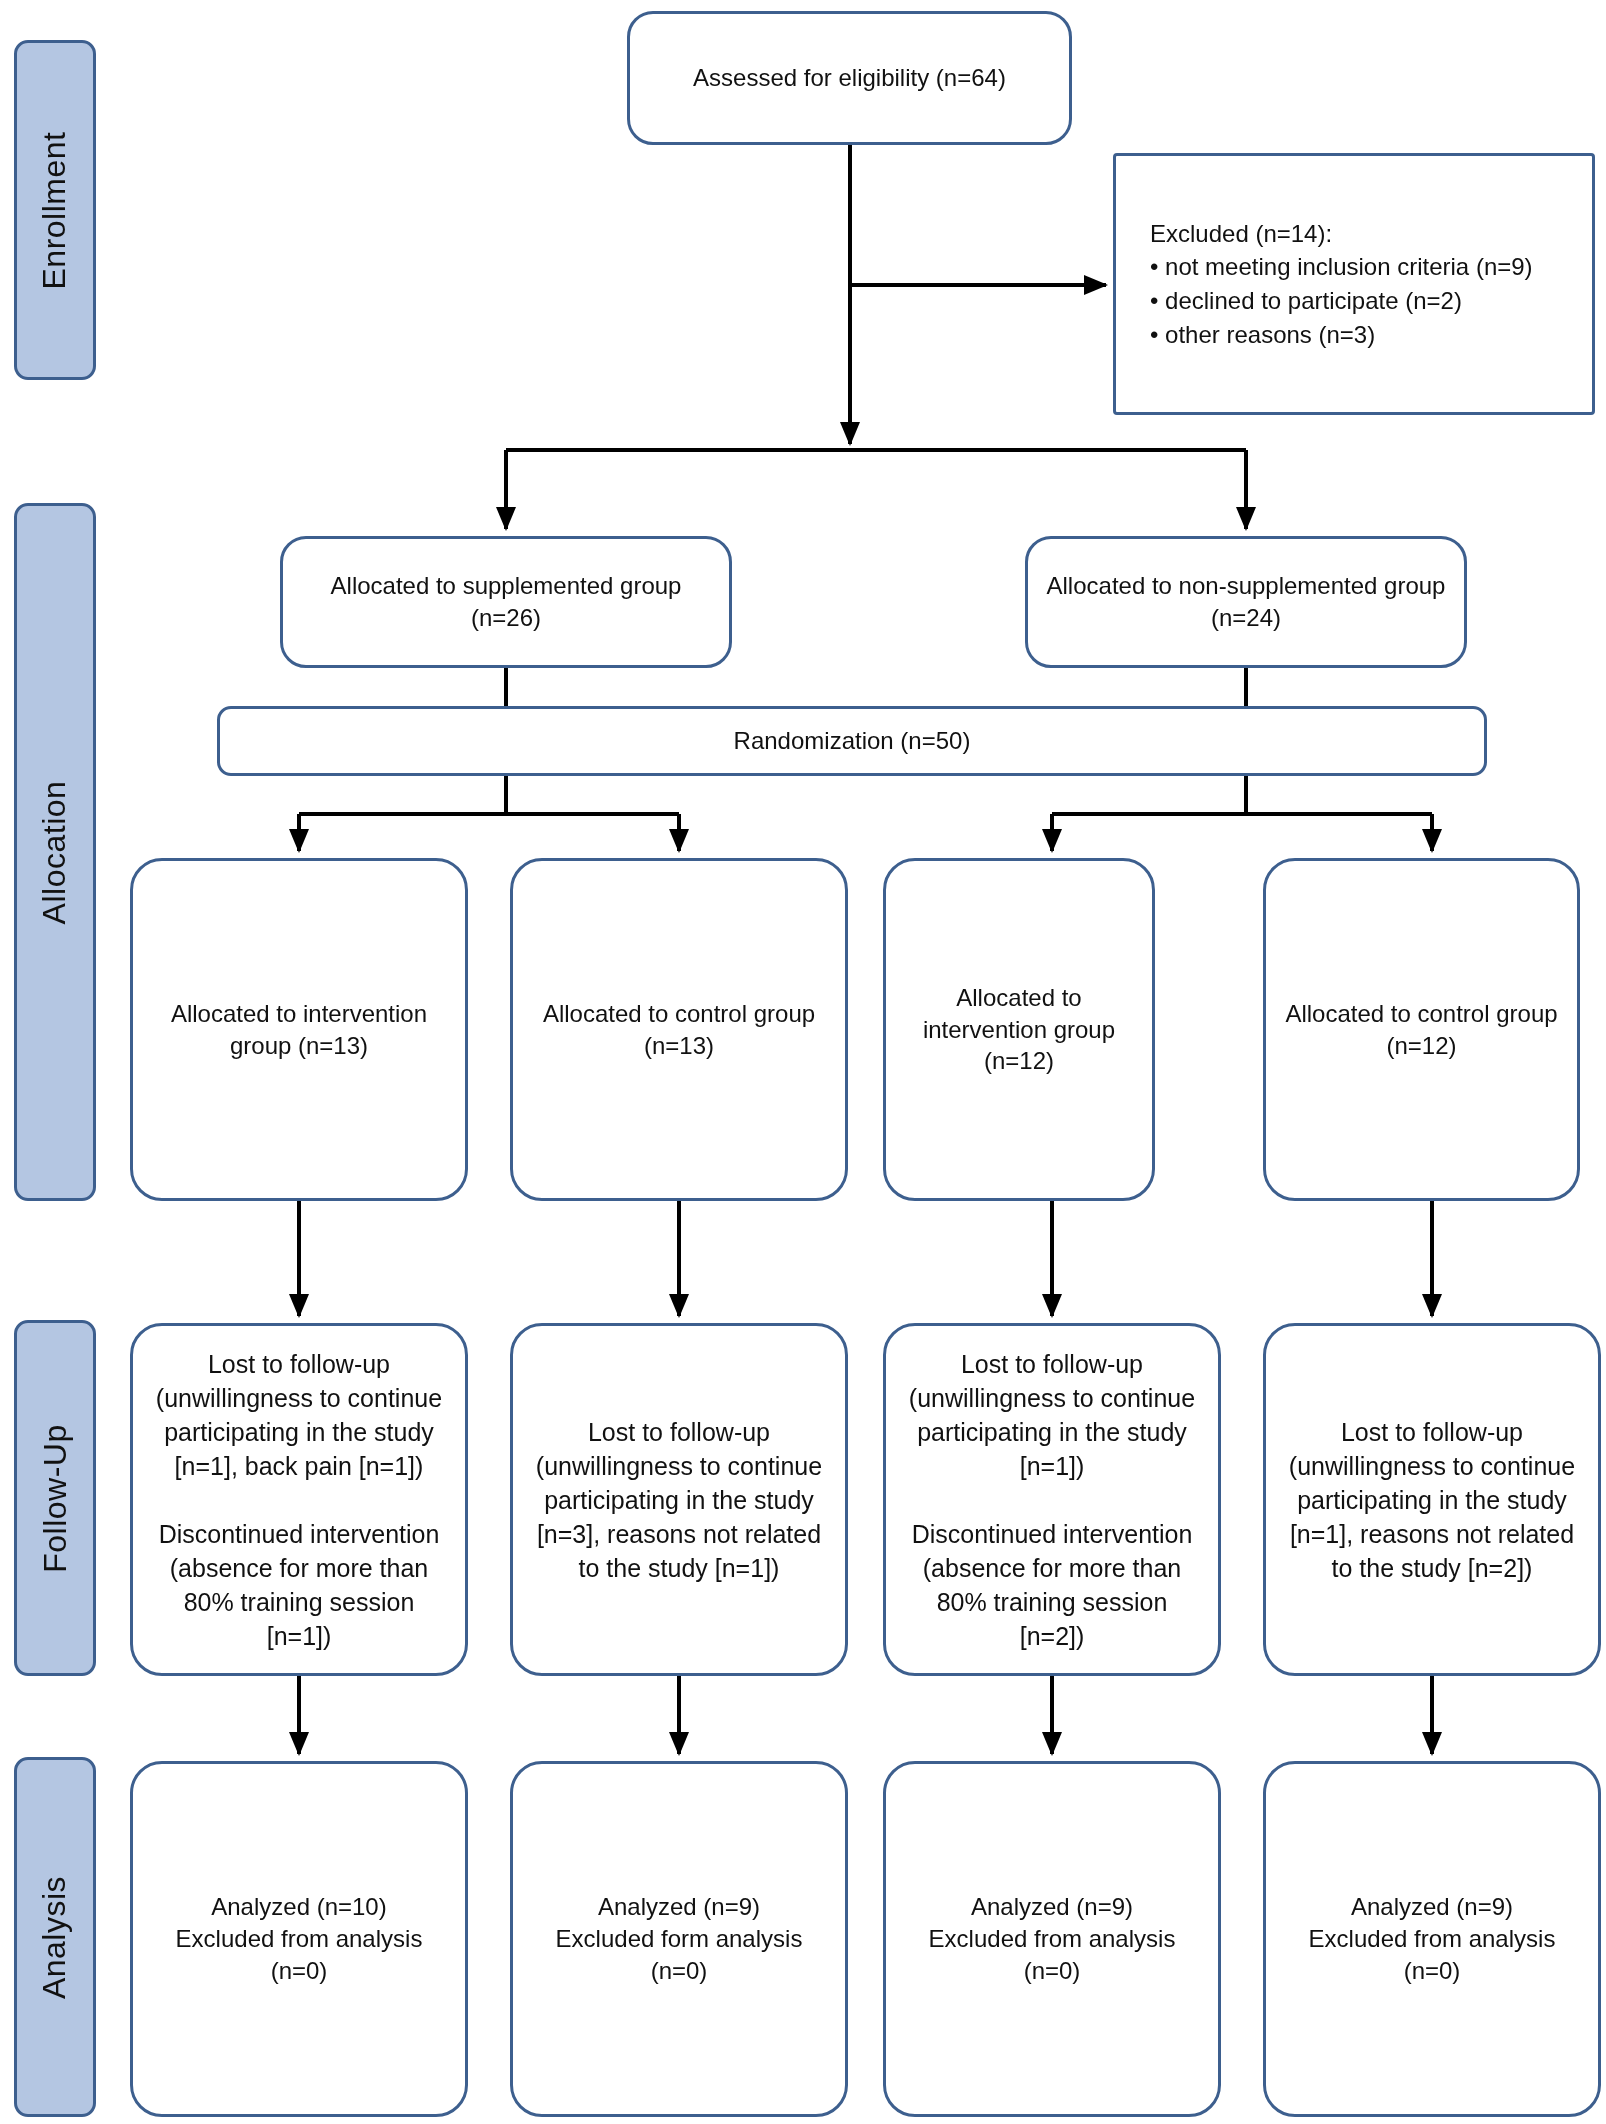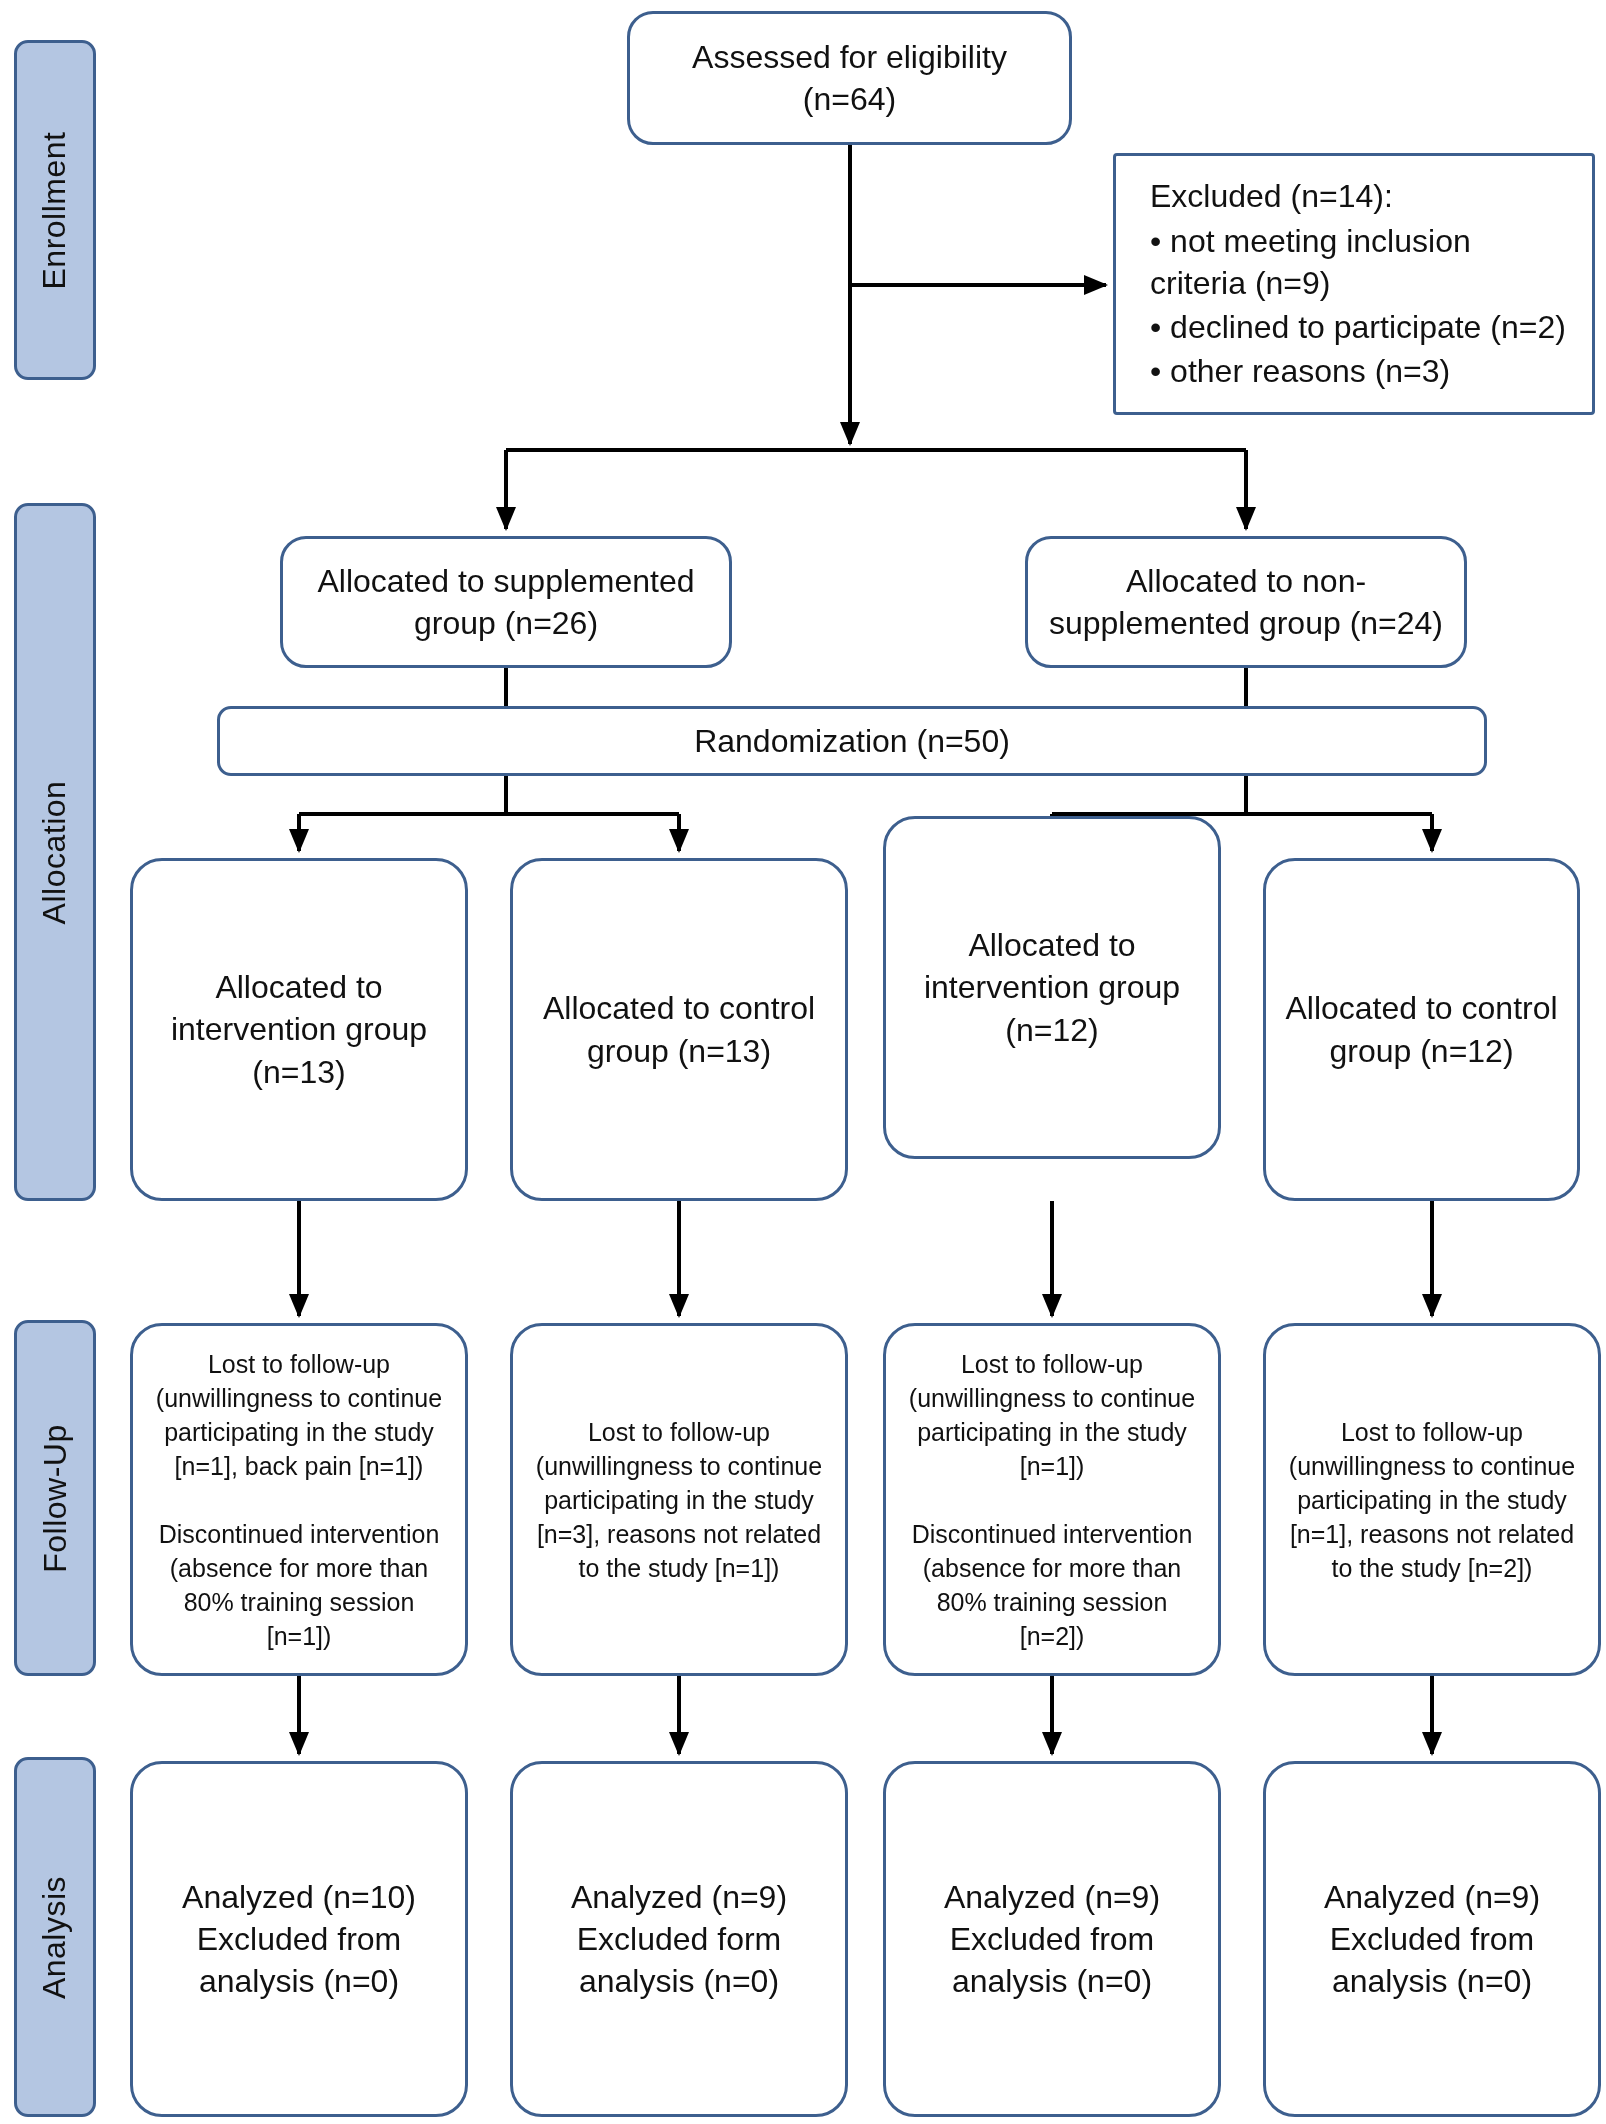--- a/index.html
+++ b/index.html
@@ -14,21 +14,21 @@
   }
   #arrows{position:absolute;left:0;top:0;pointer-events:none;}
   .box{
     position:absolute;
     background:#ffffff;
     border:3.5px solid #3d5f8e;
     display:flex;
     align-items:center;
     justify-content:center;
     text-align:center;
-    font-size:32px;
+    font-size:24px;
     line-height:1.32;
     box-sizing:border-box;
     padding:10px 18px;
   }
   .round-lg{border-radius:32px;}
   .round-md{border-radius:26px;}
   .round-sm{border-radius:14px;}
   .stage{
     position:absolute;
     background:#b4c6e2;
@@ -139,21 +139,21 @@
   <div class="box round-sm" style="left:217px;top:706px;width:1270px;height:70px;padding:4px 18px;">
     <span>Randomization (n=50)</span>
   </div>
 
   <div class="box round-lg" style="left:130px;top:858px;width:338px;height:343px;">
     <span>Allocated to intervention group (n=13)</span>
   </div>
   <div class="box round-lg" style="left:510px;top:858px;width:338px;height:343px;">
     <span>Allocated to control group (n=13)</span>
   </div>
-  <div class="box round-lg" style="left:883px;top:816px;width:338px;height:343px;">
+  <div class="box round-lg" style="left:883px;top:858px;width:272px;height:343px;">
     <span>Allocated to intervention group (n=12)</span>
   </div>
   <div class="box round-lg" style="left:1263px;top:858px;width:317px;height:343px;">
     <span>Allocated to control group (n=12)</span>
   </div>
 
   <div class="box round-lg fu" style="left:130px;top:1323px;width:338px;height:353px;">
     <span class="prewrap">Lost to follow-up (unwillingness to continue participating in the study [n=1], back pain [n=1])
 
 Discontinued intervention (absence for more than 80% training session [n=1])</span>

